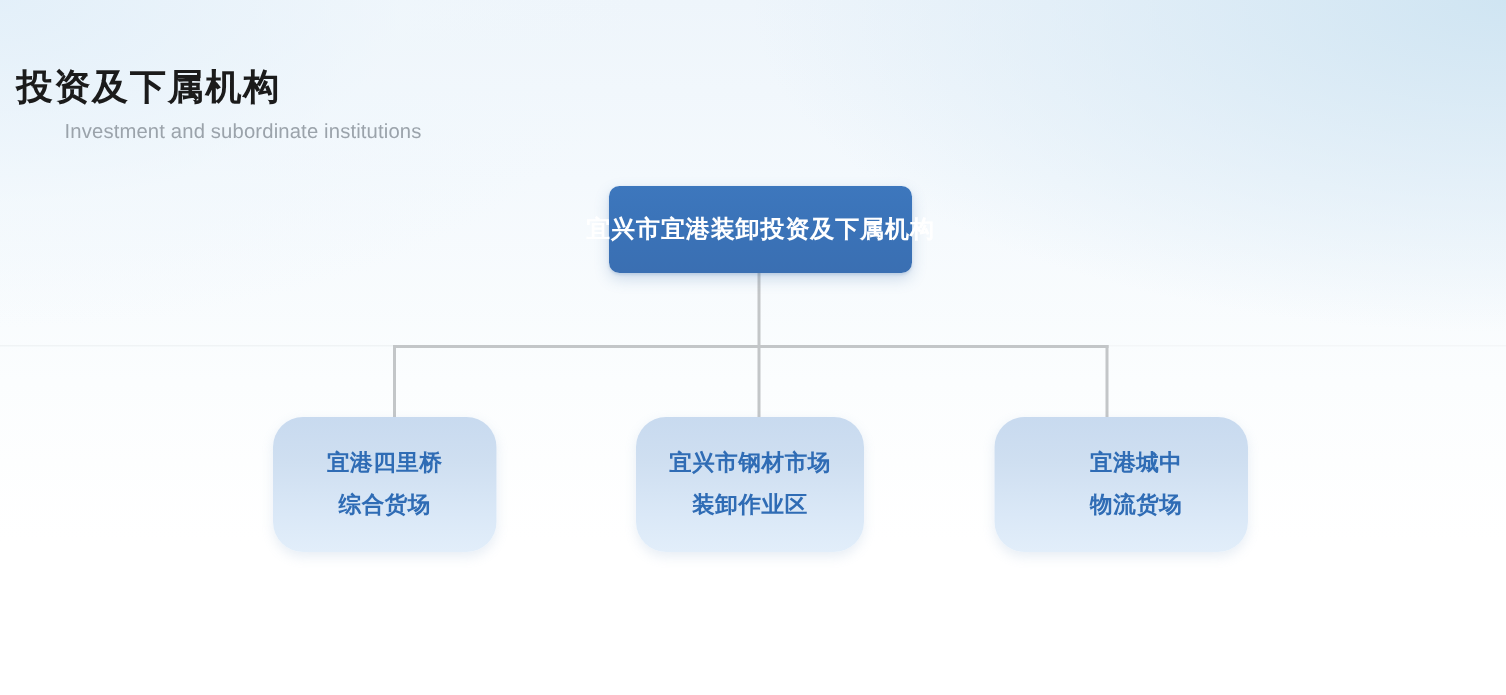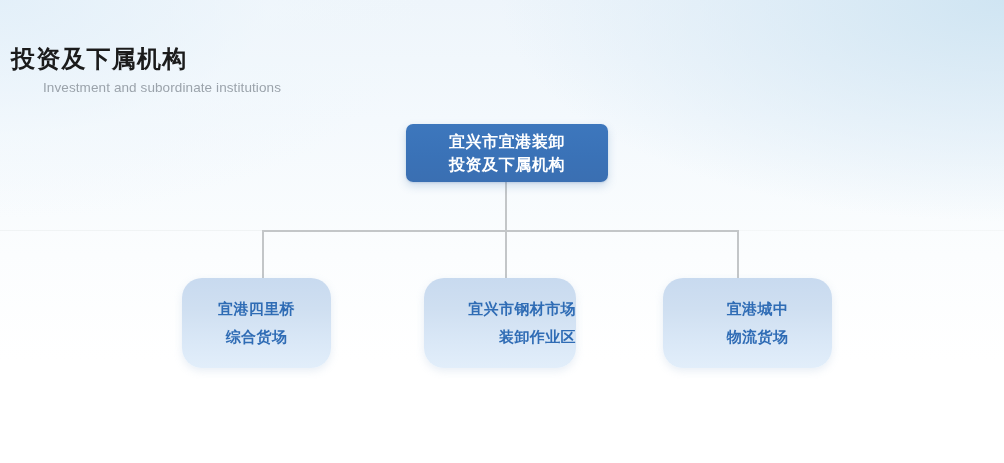--- a/index.html
+++ b/index.html
@@ -113,21 +113,21 @@
   .node-root {
     position: absolute;
     left: 406px;
     top: 124px;
     width: 202px;
     height: 58px;
     border-radius: 7px;
     background: linear-gradient(180deg, #3d77bd 0%, #3a72b7 55%, #3a6fb2 100%);
     box-shadow: 0 4px 10px rgba(60,110,170,0.22), 0 1px 2px rgba(60,110,170,0.18);
     display: flex;
-    flex-direction: column;
+    flex-direction: row;
     align-items: center;
     justify-content: center;
   }
   .node-root .line {
     color: #ffffff;
     font-size: 16px;
     font-weight: bold;
     line-height: 23px;
     letter-spacing: 0.6px;
     white-space: nowrap;
@@ -149,21 +149,21 @@
   }
   .node-child .line {
     color: #2f6cb5;
     font-size: 15px;
     font-weight: bold;
     line-height: 28px;
     letter-spacing: 0.4px;
     white-space: nowrap;
   }
   .child-1 { left: 182px; width: 149px; }
-  .child-2 { left: 424px; width: 152px; align-items: flex-end; }
+  .child-2 { left: 424px; width: 152px; }
   .child-3 { left: 663px; width: 149px; padding-left: 20px; }
 </style>
 </head>
 <body>
 
 <div id="org-page">
 
   <div class="heading">
     <div class="heading-title">投资及下属机构</div>
     <div class="heading-sub">Investment and subordinate institutions</div>

